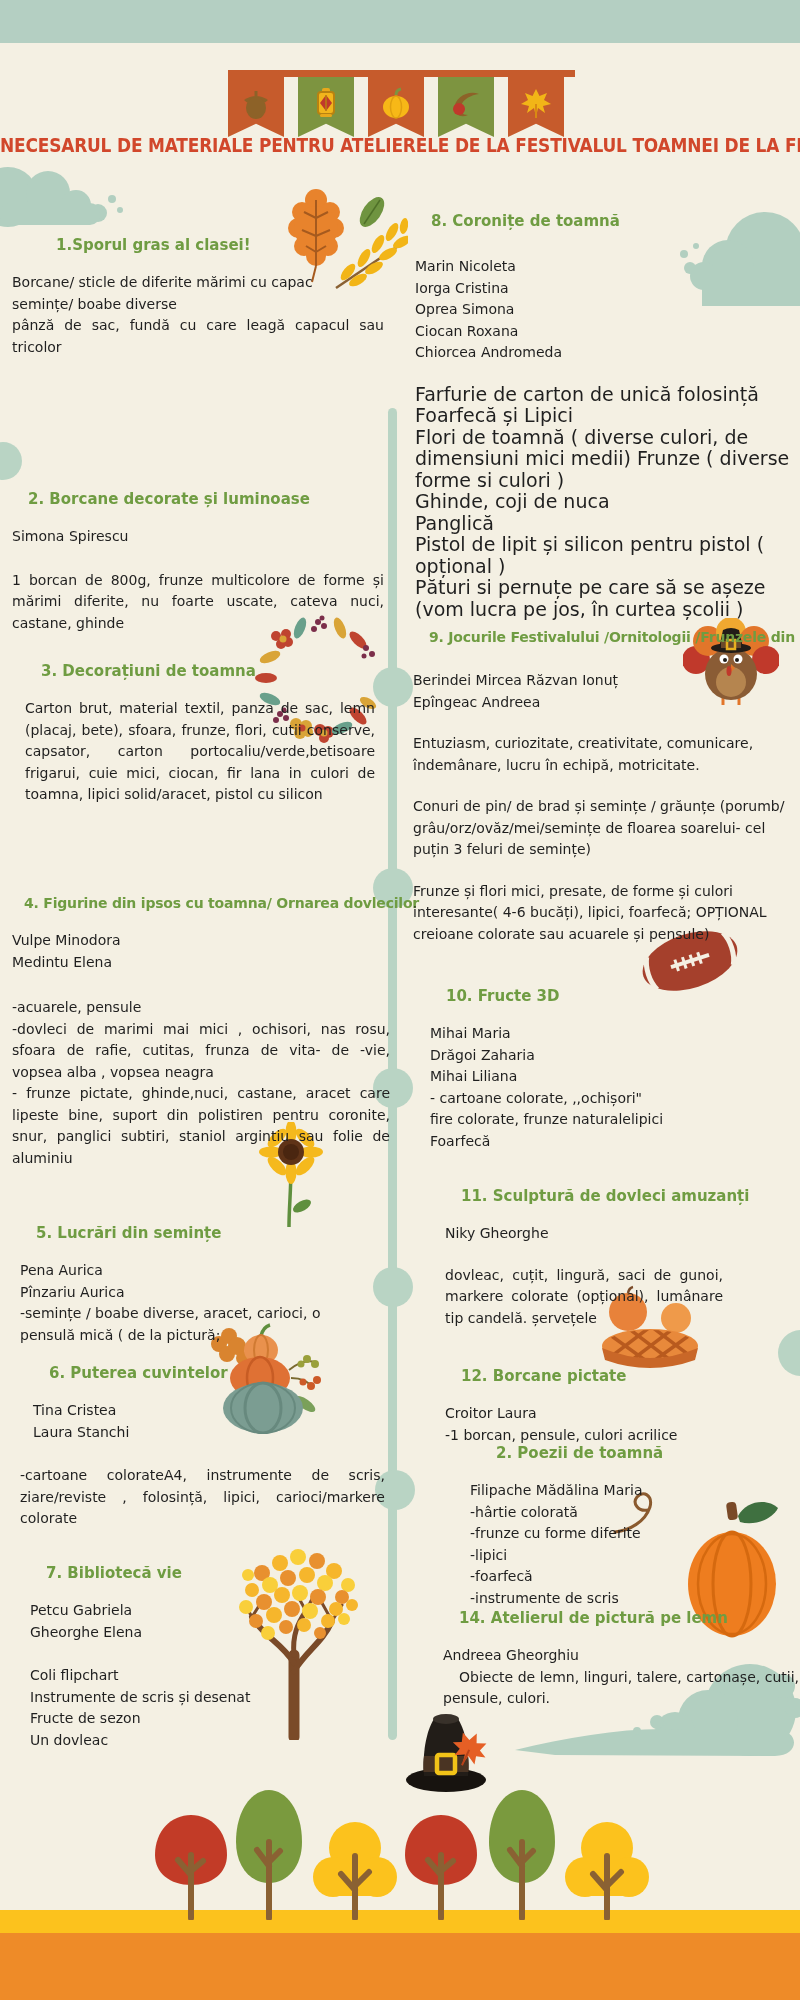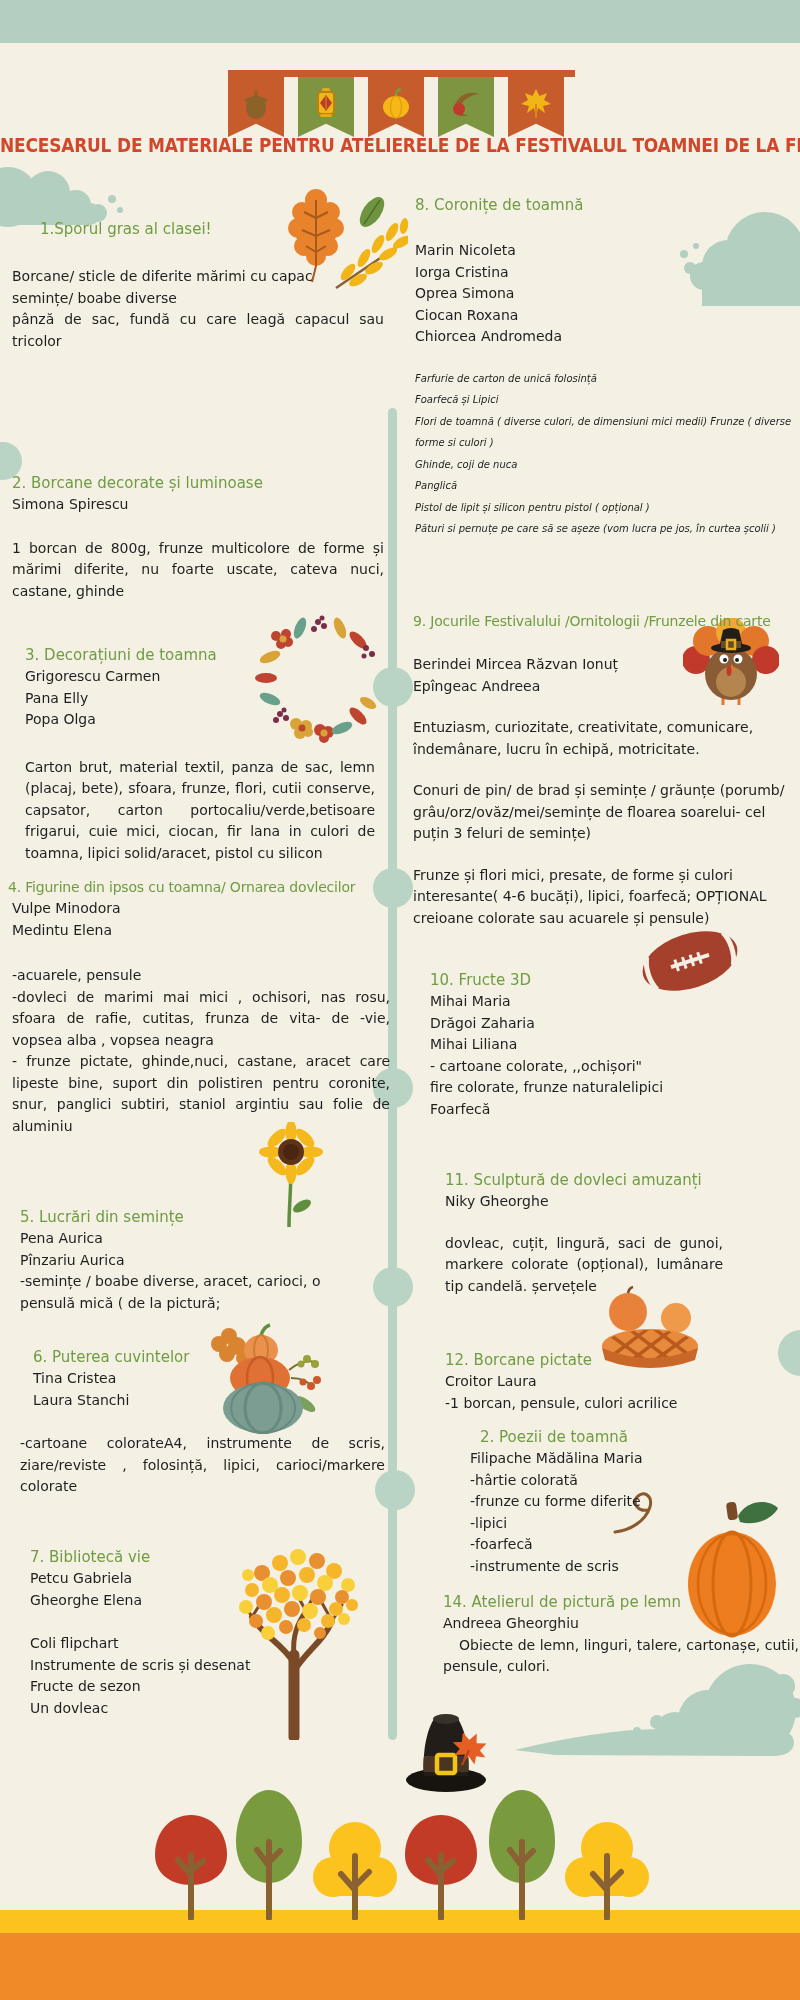--- a/index.html
+++ b/index.html
@@ -20,29 +20,29 @@
   #title{left:0;top:134px;width:800px;text-align:center;white-space:nowrap;
          font-size:17px;font-weight:bold;letter-spacing:-0.2px;
          color:var(--title_red,#d1472b);transform:scaleY(1.15);transform-origin:top center;}
   
   #divider{left:388px;top:408px;width:9px;height:1332px;border-radius:6px;
            background:var(--divider,#b9d4c4);}
   .bump{width:40px;height:40px;border-radius:50%;background:var(--divider,#b9d4c4);}
   .edge-bubble{border-radius:50%;background:var(--divider,#b9d4c4);}
   
   .sec{position:absolute;}
-  .h{font-size:15px;font-weight:normal;line-height:22px;margin:0;white-space:nowrap;
+  .h{font-size:15px;font-weight:bold;line-height:22px;margin:16px;white-space:nowrap;
      color:var(--heading_green,#6f9c42);}
   .h.long{font-size:14px;letter-spacing:-0.2px;}
   .names{font-size:14px;line-height:21.5px;white-space:pre-line;margin:0;}
   .body{font-size:14px;line-height:21.5px;white-space:pre-line;margin:0;}
   .just{text-align:justify;}
-  .fs13{font-size:10px;font-style:italic;}
+  .fs13{font-size:19px;}
   .mt16{}.mt20{margin-top:20px}.mt22{margin-top:22px}
-  .mt24{margin-top:24px}.mt26{margin-top:26px}
+  .mt24{margin-top:24px}.mt26{}
   #s1{left:12px;top:218px;width:372px}
   #s1 .h{padding-left:28px}
   #s2{left:12px;top:472px;width:372px}
   #s3{left:25px;top:644px;width:350px}
   #s4{left:8px;top:876px;width:382px}
   #s5{left:20px;top:1206px;width:348px}
   #s6{left:33px;top:1346px;width:352px}
   #s6 .body{margin-left:-13px}
   #s7{left:30px;top:1546px;width:330px}
   #s8{left:415px;top:194px;width:385px}
@@ -412,23 +412,20 @@
   </section>
 
   <section class="sec" id="s2">
     <h2 class="h">2. Borcane decorate și luminoase</h2>
     <div class="names">Simona Spirescu</div>
     <p class="body just mt22">1 borcan de 800g, frunze multicolore de forme și mărimi diferite, nu foarte uscate, cateva nuci, castane, ghinde</p>
   </section>
 
   <section class="sec" id="s3">
     <h2 class="h">3. Decorațiuni de toamna</h2>
-    <div class="names">Grigorescu Carmen
-Pana Elly
-Popa Olga</div>
     <p class="body just mt26">Carton brut, material textil, panza de sac, lemn (placaj, bete), sfoara, frunze, flori, cutii conserve, capsator, carton portocaliu/verde,betisoare frigarui, cuie mici, ciocan, fir lana in culori de toamna, lipici solid/aracet, pistol cu silicon</p>
   </section>
 
   <section class="sec" id="s4">
     <h2 class="h long">4. Figurine din ipsos cu toamna/ Ornarea dovlecilor</h2>
     <div class="names mt16" style="padding-left:4px">Vulpe Minodora
  Medintu Elena</div>
     <p class="body just mt24" style="padding-left:4px">-acuarele, pensule
 -dovleci de marimi mai mici , ochisori, nas rosu, sfoara de rafie, cutitas, frunza de vita- de -vie, vopsea alba , vopsea neagra
 - frunze pictate, ghinde,nuci, castane, aracet care lipeste bine, suport din polistiren pentru coronite, snur, panglici subtiri, staniol argintiu sau folie de aluminiu</p>

